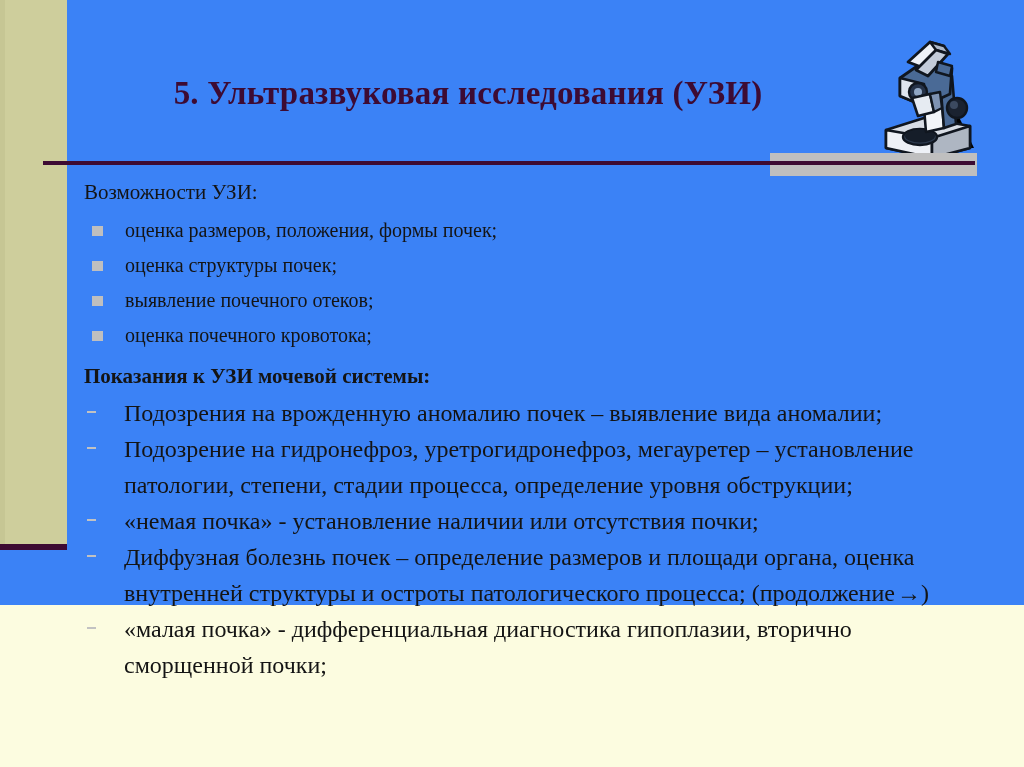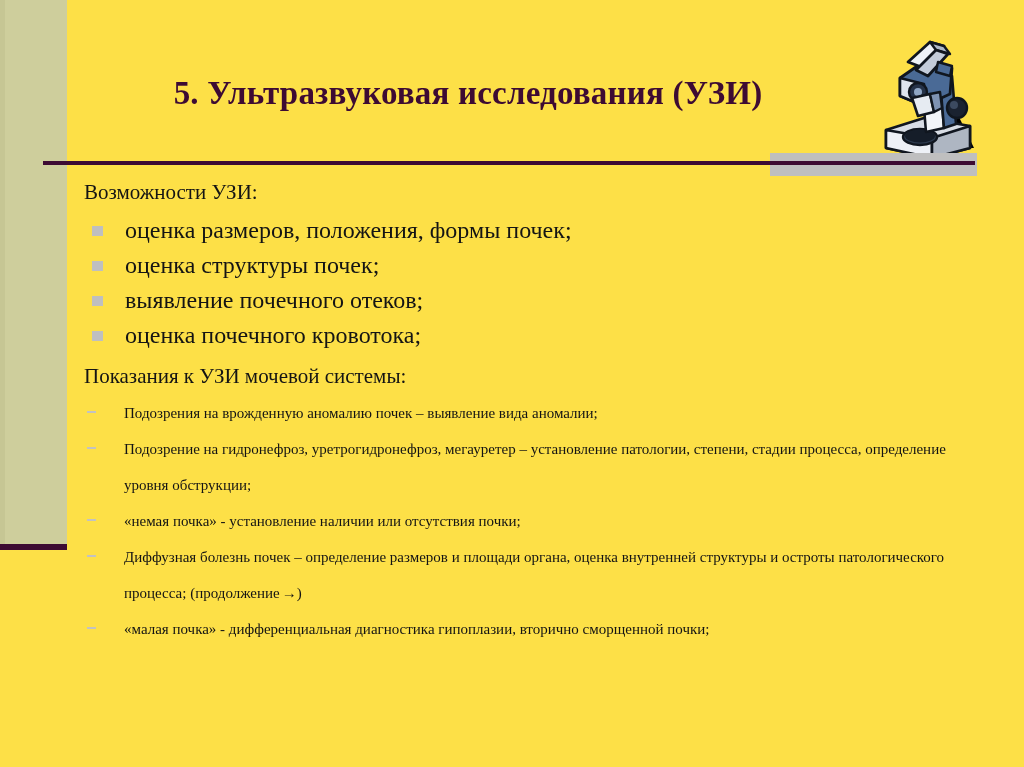--- a/index.html
+++ b/index.html
@@ -11,22 +11,22 @@
     width: 1024px;
     height: 767px;
     overflow: hidden;
     background: #fcfce0;
     font-family: "Liberation Serif", "DejaVu Serif", serif;
   }
 
   .slide {
     position: relative;
     width: 1024px;
-    height: 767px;
-    background: #fde047;
+    height: 605px;
+    background: #3b82f6;
   }
 
   
   .side-bar {
     position: absolute;
     left: 0;
     top: 0;
     width: 67px;
     height: 544px;
     background: #cece9c;
@@ -96,53 +96,54 @@
   .lead {
     font-size: 21px;
     color: #141414;
     margin: 0 0 7px 84px;
     line-height: 28px;
     white-space: nowrap;
   }
   .lead.second {
     margin-top: 9px;
     margin-bottom: 5px;
+    font-weight: bold;
   }
 
   ul.sq-list,
   ul.dash-list {
     list-style: none;
     margin: 0;
     padding: 0;
   }
 
   ul.sq-list li {
     position: relative;
     margin: 0 0 0 92px;
     padding: 0 0 0 33px;
-    font-size: 24px;
+    font-size: 20px;
     line-height: 35px;
     color: #141414;
     white-space: nowrap;
     font-family: Liberation Serif, serif;
   }
   ul.sq-list li .sq-marker {
     position: absolute;
     left: 0;
     top: 13px;
     width: 11px;
     height: 10px;
     background: #bfbfbf;
   }
 
   ul.dash-list li {
     position: relative;
     margin: 0 0 0 87px;
     padding: 0 44px 0 37px;
-    font-size: 15px;
+    font-size: 24px;
     line-height: 36px;
     color: #141414;
   }
   ul.dash-list li .dash-marker {
     position: absolute;
     left: 0;
     top: 16px;
     width: 9px;
     height: 2px;
     background: #c2c2c2;

